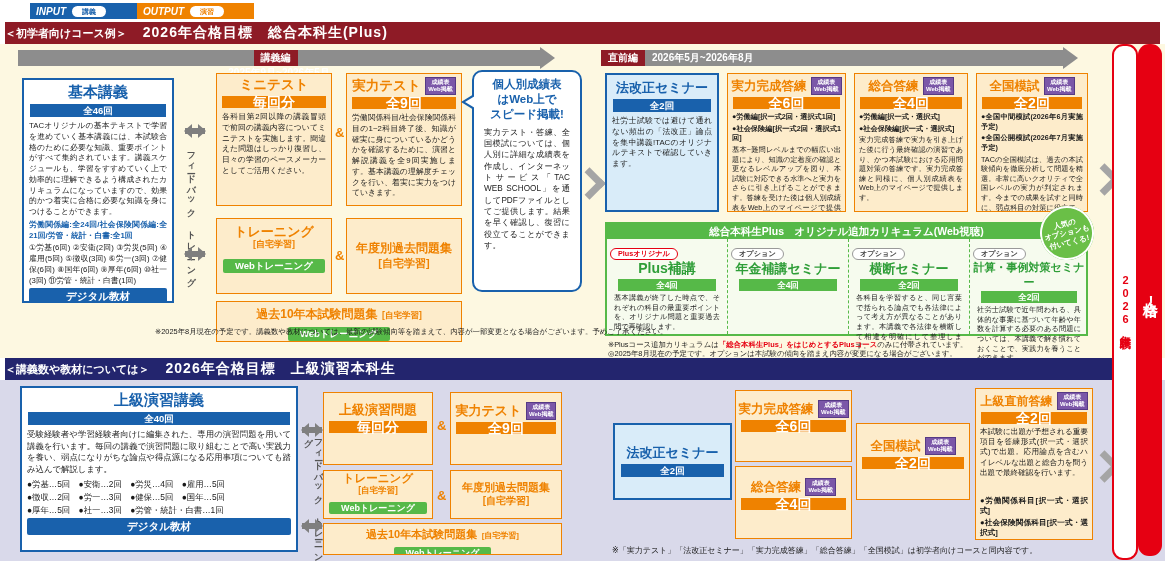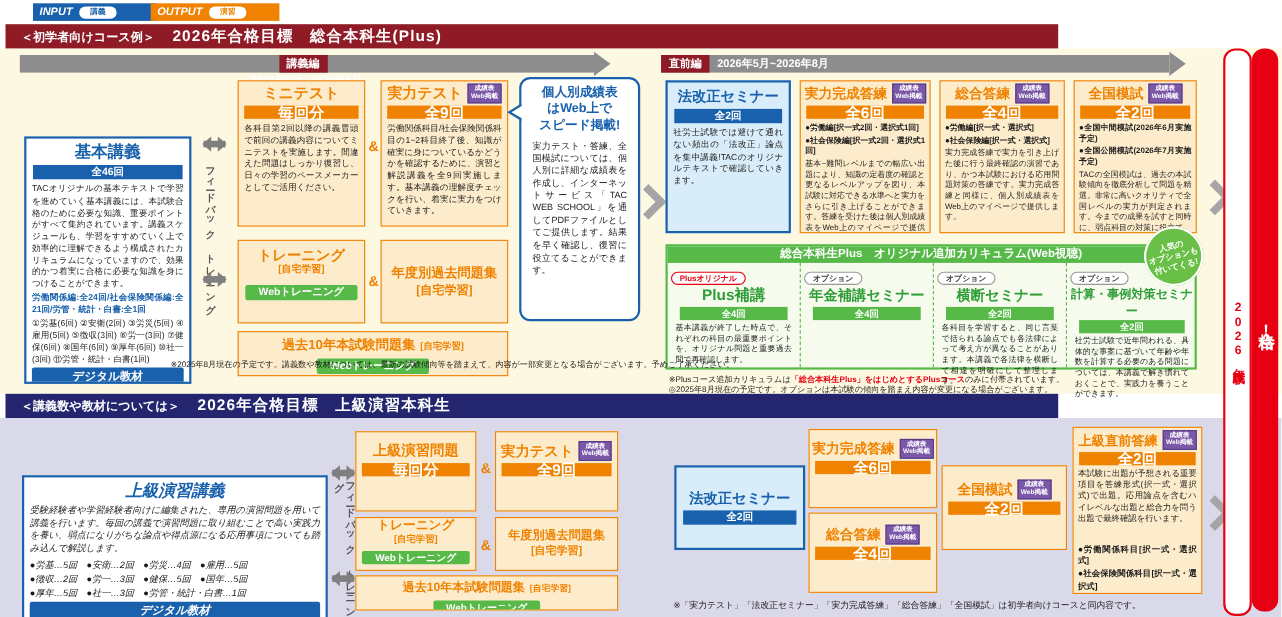--- a/index.html
+++ b/index.html
@@ -1,31 +1,31 @@
 <!DOCTYPE html>
 <html><head>
 <meta charset="utf-8">
 <style>
   html,body{margin:0;padding:0;}
   body{font-family:"Liberation Sans","DejaVu Sans",sans-serif;}
   #root{position:relative;width:1165px;height:561px;background:#fff;overflow:hidden;}
   .abs{position:absolute;}
   .sec1-bg{left:0;top:44px;width:1165px;height:314px;background:#fdf8e1;}
   .sec2-bg{left:0;top:380px;width:1165px;height:181px;background:#d9d9ea;}
-  .hdr{left:5px;width:957px;height:22px;color:#fff;display:flex;align-items:center;padding-left:14px;box-sizing:border-box;}
+  .hdr{left:5px;width:1155px;height:22px;color:#fff;display:flex;align-items:center;box-sizing:border-box;}
   .hdr1{top:22px;background:#8e1b26;}
   .hdr2{top:358px;background:#23256e;}
   .hdr .pre{font-size:11px;font-weight:bold;}
   .hdr .ttl{font-size:14px;font-weight:bold;margin-left:16px;letter-spacing:1px;}
   .legend{top:3px;height:16px;display:flex;align-items:center;color:#fff;font-weight:bold;font-size:10px;font-style:italic;padding:0 6px;gap:6px;}
   .legend .pill{background:#fff;border-radius:7px;font-style:normal;font-size:7px;font-weight:bold;padding:0 10px;line-height:11px;}
   .pbar{background:#8d8d8d;height:16px;display:flex;align-items:center;color:#fff;font-size:10px;font-weight:bold;}
   .plab{background:#8e1b26;height:100%;display:flex;align-items:center;padding:0 7px;margin-right:7px;flex:none;}
   .tri-r{width:0;height:0;border-top:11px solid transparent;border-bottom:11px solid transparent;border-left:15px solid #8d8d8d;}
-  .bbox{border:2px solid #1961ac;background:#fff;box-sizing:border-box;overflow:hidden;margin-top:46px;}
+  .bbox{border:2px solid #1961ac;background:#fff;box-sizing:border-box;overflow:hidden;}
   .lbbox{border:2px solid #1961ac;background:#d9ecf9;box-sizing:border-box;overflow:hidden;}
   .obox{border:1.5px solid #ef8200;background:#fdeccb;box-sizing:border-box;overflow:hidden;}
   .btitle{color:#1961ac;font-weight:bold;text-align:center;}
   .otitle{color:#ef8200;font-weight:bold;text-align:center;}
   .bluebadge{background:#1961ac;color:#fff;font-weight:bold;text-align:center;font-size:9.5px;line-height:13px;margin:2px 6px;}
   .orbadge{background:#ef8200;color:#fff;font-weight:bold;text-align:center;font-size:14px;line-height:12px;margin:2px 5px;}
   .b8{font-size:7.8px;line-height:1.38;color:#1a1a1a;text-align:justify;padding:2px 5px;}
   .b7{font-size:7.2px;line-height:1.34;color:#1a1a1a;text-align:justify;padding:1px 4px;}
   .bluebold{color:#1961ac;font-weight:bold;}
   .dgbtn{background:#1961ac;color:#fff;font-weight:bold;text-align:center;font-size:10.5px;line-height:17px;border-radius:2px;margin:0 5px;}
@@ -221,22 +221,23 @@
     <span>※Plusコース追加カリキュラムは</span><span style="color:#e60012;font-weight:bold;">「総合本科生Plus」をはじめとするPlusコース</span><span>のみに付帯されています。</span>
   </div>
   <div class="abs note" style="left:608px;top:349px;">◎2025年8月現在の予定です。オプションは本試験の傾向を踏まえ内容が変更になる場合がございます。</div>
   <div class="abs note" style="left:155px;top:327px;">※2025年8月現在の予定です。講義数や教材については、最新の試験傾向等を踏まえて、内容が一部変更となる場合がございます。予めご了承ください。</div>
 
   <div class="abs hdr hdr2">
     <span class="pre">＜講義数や教材については＞</span>
     <span class="ttl">2026年合格目標　上級演習本科生</span>
   </div>
 
-  <div class="abs bbox" style="left:20px;top:386px;width:278px;height:166px;font-style:italic;">
+  <div class="abs bbox" style="left:20px;top:386px;width:278px;height:166px;">
     <div class="btitle" style="font-size:15px;margin-top:3px;">上級演習講義</div>
+    <div class="bluebadge">全40回</div>
     <div class="b8" style="font-size:8.4px;">受験経験者や学習経験者向けに編集された、専用の演習問題を用いて講義を行います。毎回の講義で演習問題に取り組むことで高い実践力を養い、弱点になりがちな論点や得点源になる応用事項についても踏み込んで解説します。</div>
     <div class="b8" style="font-size:8.4px;padding-bottom:0;">●労基…5回　●安衛…2回　●労災…4回　●雇用…5回</div>
     <div class="b8" style="font-size:8.4px;padding-top:1px;padding-bottom:0;">●徴収…2回　●労一…3回　●健保…5回　●国年…5回</div>
     <div class="b8" style="font-size:8.4px;padding-top:1px;">●厚年…5回　●社一…3回　●労管・統計・白書…1回</div>
     <div class="dgbtn">デジタル教材</div>
   </div>
 
   <div class="abs darr" style="left:302px;top:415px;"></div>
   <div class="abs vtext fbt" style="left:303px;top:432px;">
     <span>フィードバック</span>

